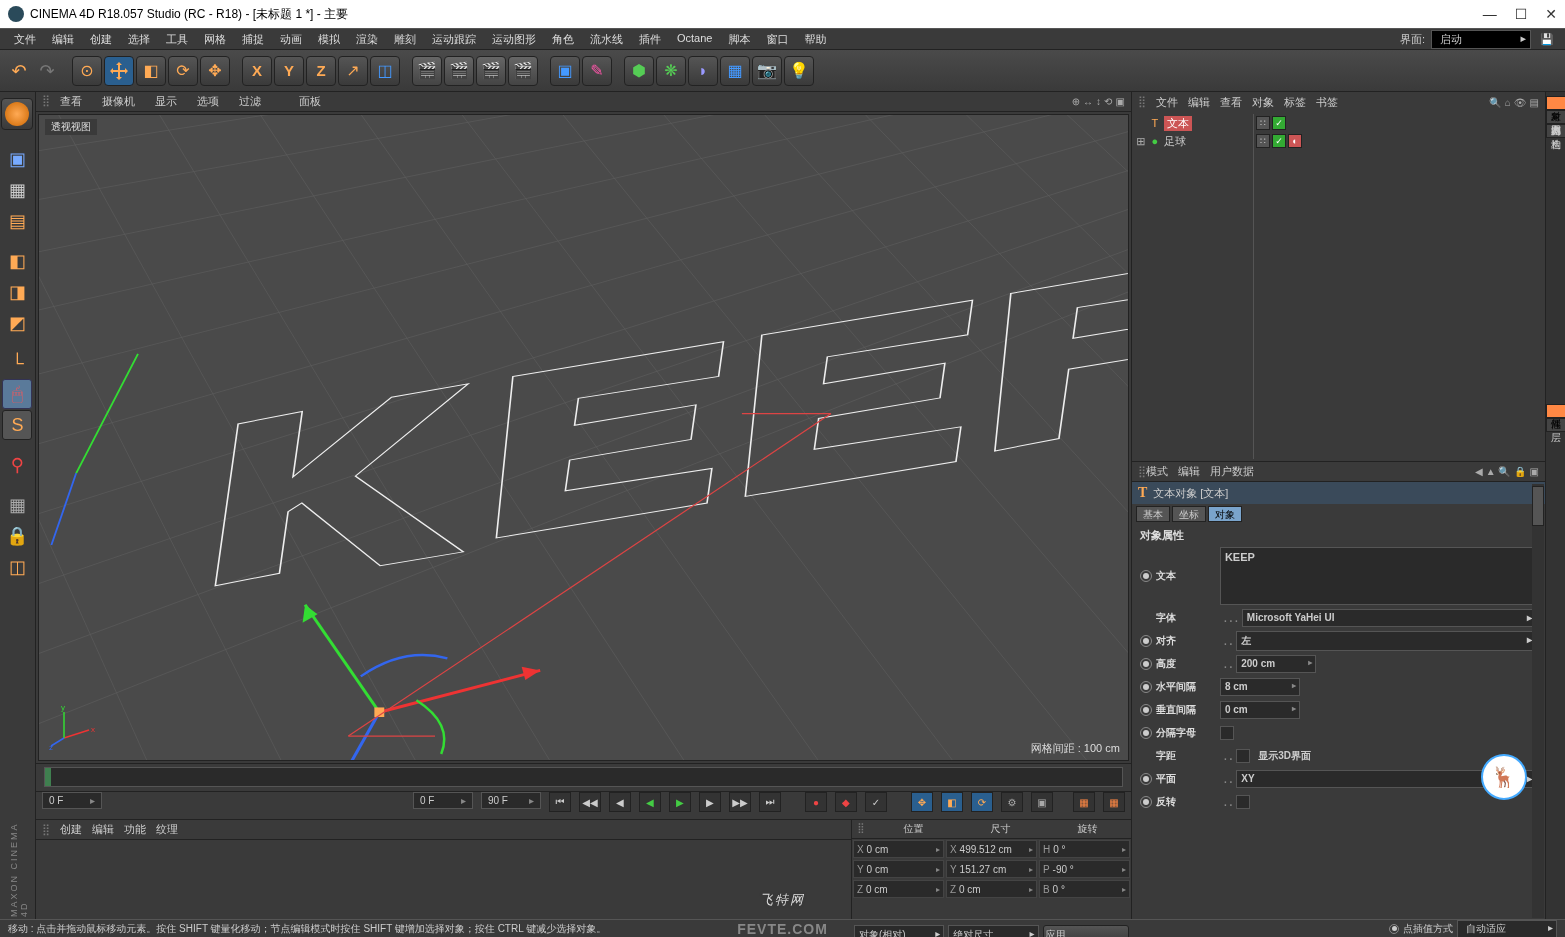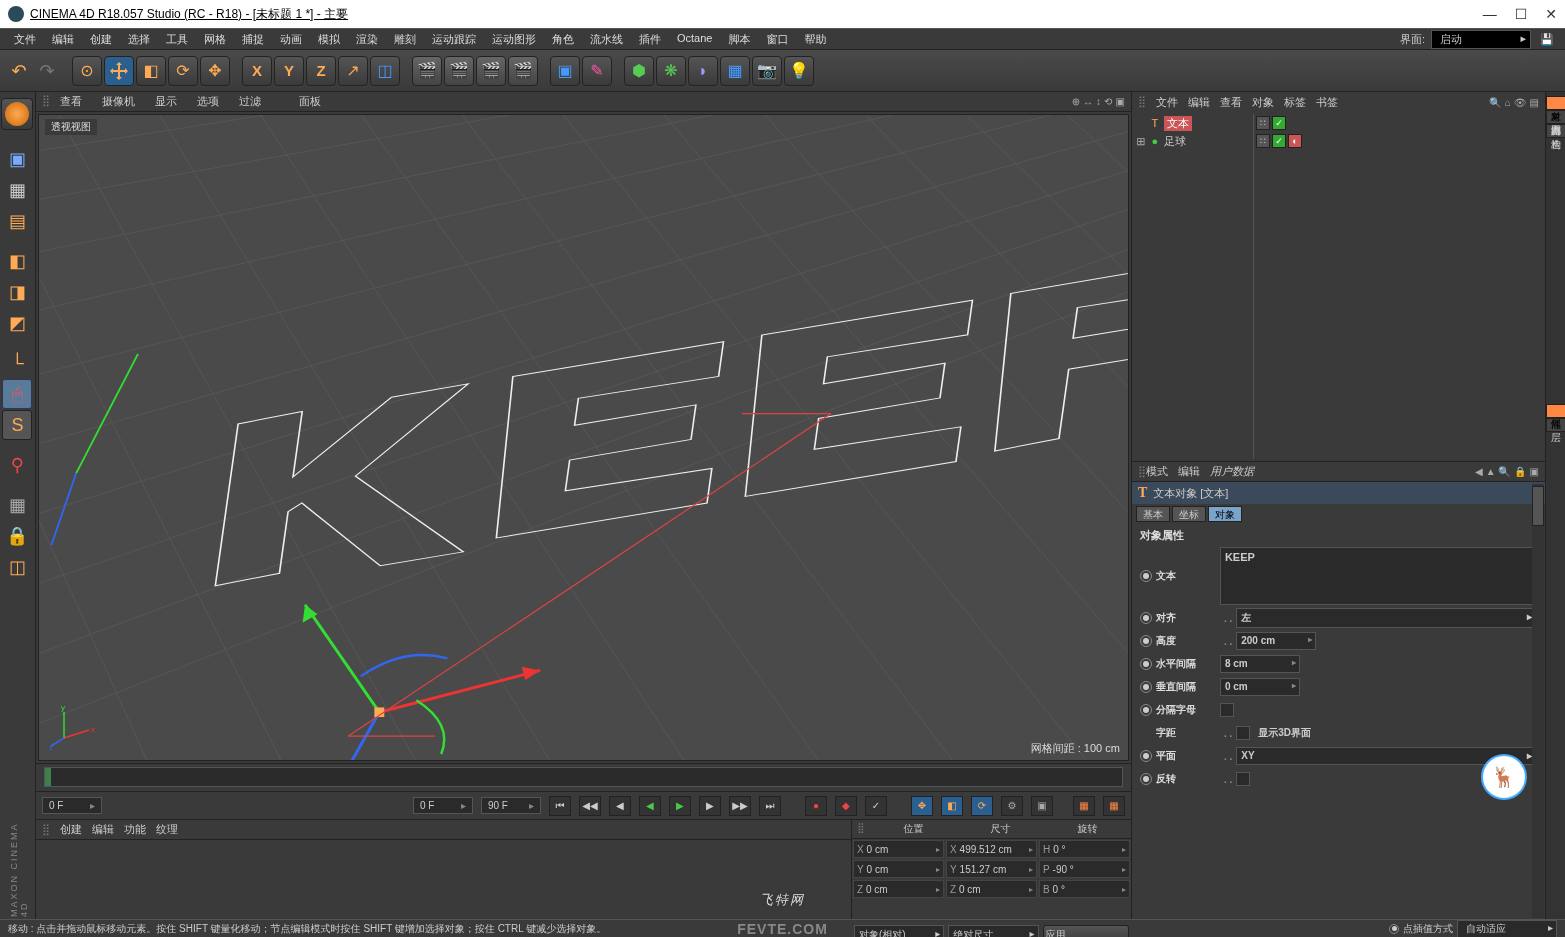--- a/index.html
+++ b/index.html
@@ -1,21 +1,21 @@
 <!DOCTYPE html>
 <html><head>
 <meta charset="utf-8">
 <style>
 * { margin: 0; padding: 0; box-sizing: border-box; font-family: "Microsoft YaHei", sans-serif; }
 body { background: #404040; color: #ccc; font-size: 11px; overflow: hidden; width: 1565px; height: 937px; user-select: none; }
 
 
 .titlebar { height: 28px; background: #fff; display: flex; align-items: center; padding: 0 8px; color: #000; font-size: 12px; }
 .titlebar .logo { width: 16px; height: 16px; background: #2a4a5a; border-radius: 50%; margin-right: 6px; }
-.titlebar .title { flex: 1; text-decoration: underline; }
+.titlebar .title { flex: 1; }
 .titlebar .wc { display: flex; gap: 18px; }
 .titlebar .wc span { cursor: pointer; font-size: 14px; color: #333; }
 
 
 .menubar { height: 22px; background: #3a3a3a; display: flex; align-items: center; padding: 0 8px; justify-content: space-between; border-top: 1px solid #555; border-bottom: 1px solid #222;}
 .menubar .menus { display: flex; gap: 4px; }
 .menubar .menus span { padding: 2px 6px; cursor: pointer; color: #ddd; }
 .menubar .right { display: flex; align-items: center; gap: 6px; }
 .menubar .right .sel { background: #000000; border: 1px solid #555; padding: 1px 20px 1px 8px; min-width: 100px; position: relative; }
 .menubar .right .sel::after { content: "▸"; position: absolute; right: 4px; }
@@ -62,21 +62,21 @@
 
 .axiswidget { position: absolute; bottom: 10px; left: 10px; width: 50px; height: 50px; }
 
 
 .timeline { height: 28px; background: #3a3a3a; border-top:1px solid #222; padding: 3px 8px; position:relative;}
 .timeline .track { height: 20px; background: #2a2a2a; position: relative; border:1px solid #555;}
 .timeline .track .marker { position:absolute; left:0; top:0; width:6px; height:100%; background:#3f7f4f;}
 .timeline .ticks { position:absolute; left:10px; right:10px; top:2px; display:flex; justify-content:space-between; font-size:9px; color:#ccc;}
 
 
-.playbar { height: 28px; background: #3a3a3a; display: flex; align-items: center; padding: 0 6px; gap: 8px; border-top:1px solid #222;}
+.playbar { height: 28px; background: #3a3a3a; display: flex; align-items: flex-start; padding: 0 6px; gap: 8px; border-top:1px solid #222;}
 .playbar .fld { background: #2a2a2a; border:1px solid #555; padding: 2px 6px; min-width: 60px; font-size:10px; display:flex; justify-content:space-between;}
 .playbar .fld .ar { color:#888;}
 .playbar .pbtn { width: 22px; height: 20px; background: #333; border:1px solid #222; display:flex; align-items:center; justify-content:center; font-size:10px; cursor:pointer;}
 .playbar .pbtn.sel { background: #2a5f8f; }
 .playbar .pbtn.rec { color:#e44;}
 .playbar .pbtn.key { color:#e44;}
 .playbar .pbtn.sc { color:#f84;}
 
 
 .panels { height: 100px; display:flex; border-top:1px solid #222;}
@@ -552,21 +552,21 @@
                 <div class="tag x">∷</div>
                 <div class="tag g">✓</div>
                 <div class="tag orange">◐</div>
               </div>
             </div>
         </div>
       </div>
 
       <div class="attrmgr">
         <div class="attrbar">
-          <div class="l"><span style="color:#777;">⣿</span><span id="attr-menus"><span style="margin-right: 10px;">模式</span><span style="margin-right: 10px;">编辑</span><span style="margin-right: 17px; font-style: italic;">用户数据</span></span></div>
+          <div class="l"><span style="color:#777;">⣿</span><span id="attr-menus"><span style="margin-right: 10px;">模式</span><span style="margin-right: 10px;">编辑</span><span style="margin-right: 17px;">用户数据</span></span></div>
           <div class="r">
             <span>◀</span>
             <span>▲</span>
             <span>🔍</span>
             <span>🔒</span>
             <span>▣</span>
           </div>
         </div>
         <div class="attrtitle">
           <span class="ic">T</span>
@@ -579,20 +579,26 @@
           </div>
         <div class="attrbody">
           <div class="attrsec">对象属性</div>
 
           <div class="attrrow">
             <div class="rb on"></div>
             <div class="lab">文本</div>
             <div class="txtarea">KEEP</div>
           </div>
 
+          <div class="attrrow">
+            <div style="width:16px;"></div>
+            <div class="lab">字体</div>
+            <div class="dots">. . .</div>
+            <div class="fld dd">Microsoft YaHei UI</div>
+          </div>
 
           <div class="attrrow">
             <div class="rb on"></div>
             <div class="lab">对齐</div>
             <div class="dots">. .</div>
             <div class="fld dd">左</div>
           </div>
 
           <div class="attrrow">
             <div class="rb on"></div>

